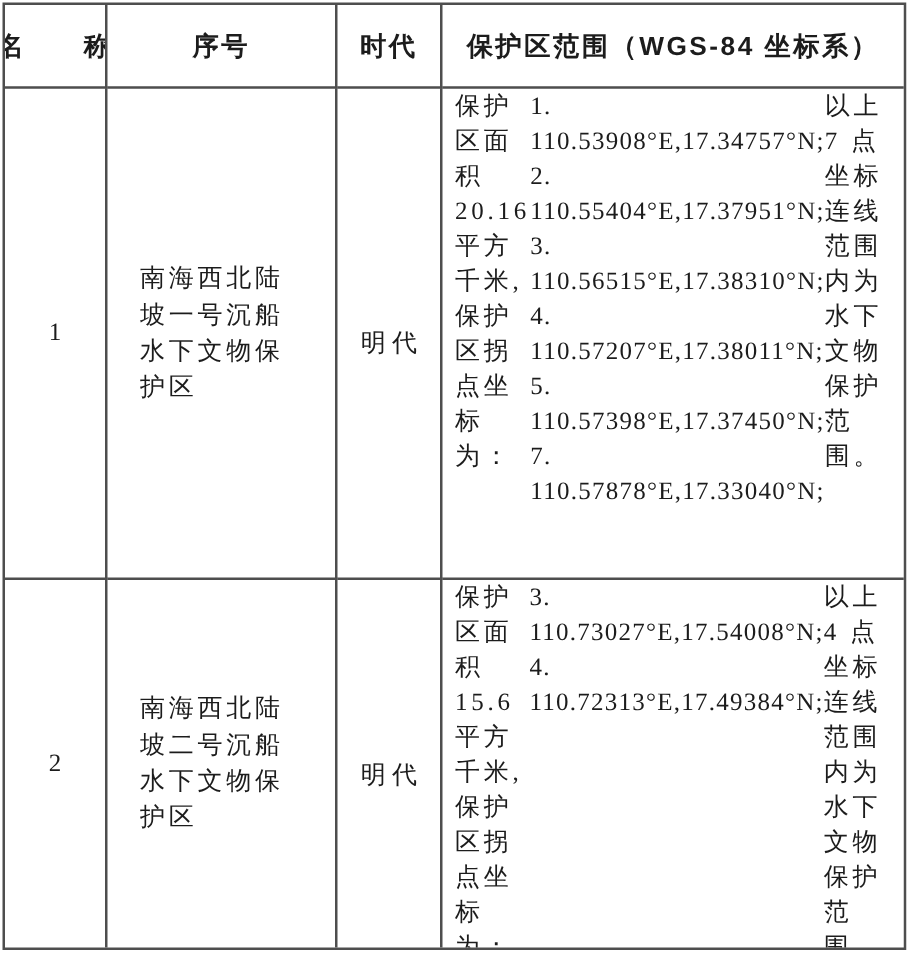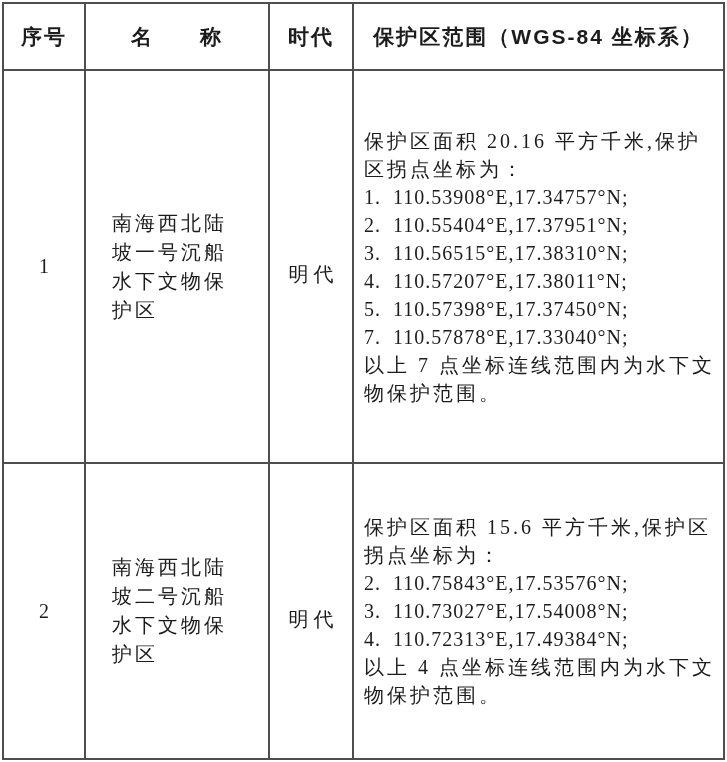--- a/index.html
+++ b/index.html
@@ -56,21 +56,21 @@
     line-height: 29px;
     text-align: left;
   }
   .era-text {
     letter-spacing: 5px;
     margin-right: -5px;
     white-space: nowrap;
     margin-top: 16px;
   }
   .range-cell {
-    flex-direction: column;
+    flex-direction: row;
     align-items: stretch;
     justify-content: center;
     padding: 0 4px 0 10px;
     border-right: none;
   }
   .range-intro, .range-closing {
     letter-spacing: 3px;
     line-height: 28px;
     text-align: left;
   }
@@ -80,24 +80,24 @@
     text-align: left;
     white-space: pre-wrap;
   }
 </style>
 </head>
 <body>
 
 <div class="grid">
 
   <div class="cell head">
-    <span>序号</span>
+    <span>名　　称</span>
   </div>
   <div class="cell head">
-    <span>名　　称</span>
+    <span>序号</span>
   </div>
   <div class="cell head">
     <span>时代</span>
   </div>
   <div class="cell head last-col">
     <span>保护区范围（WGS-84 坐标系）</span>
   </div>
 
   <div class="cell body-cell">
     <span class="serial-text">1</span>
@@ -126,20 +126,19 @@
   </div>
   <div class="cell body-cell name-cell last-row">
     <span class="name-text">南海西北陆坡二号沉船水下文物保护区</span>
   </div>
   <div class="cell body-cell last-row">
     <span class="era-text">明代</span>
   </div>
   <div class="cell body-cell range-cell last-row">
     <div class="range-intro">保护区面积 15.6 平方千米,保护区拐点坐标为：</div>
     <div>
-      <div class="coord-line">2.  110.75843°E,17.53576°N;</div>
       <div class="coord-line">3.  110.73027°E,17.54008°N;</div>
       <div class="coord-line">4.  110.72313°E,17.49384°N;</div>
     </div>
     <div class="range-closing">以上 4 点坐标连线范围内为水下文物保护范围。</div>
   </div>
 
 </div>
 
 </body></html>

